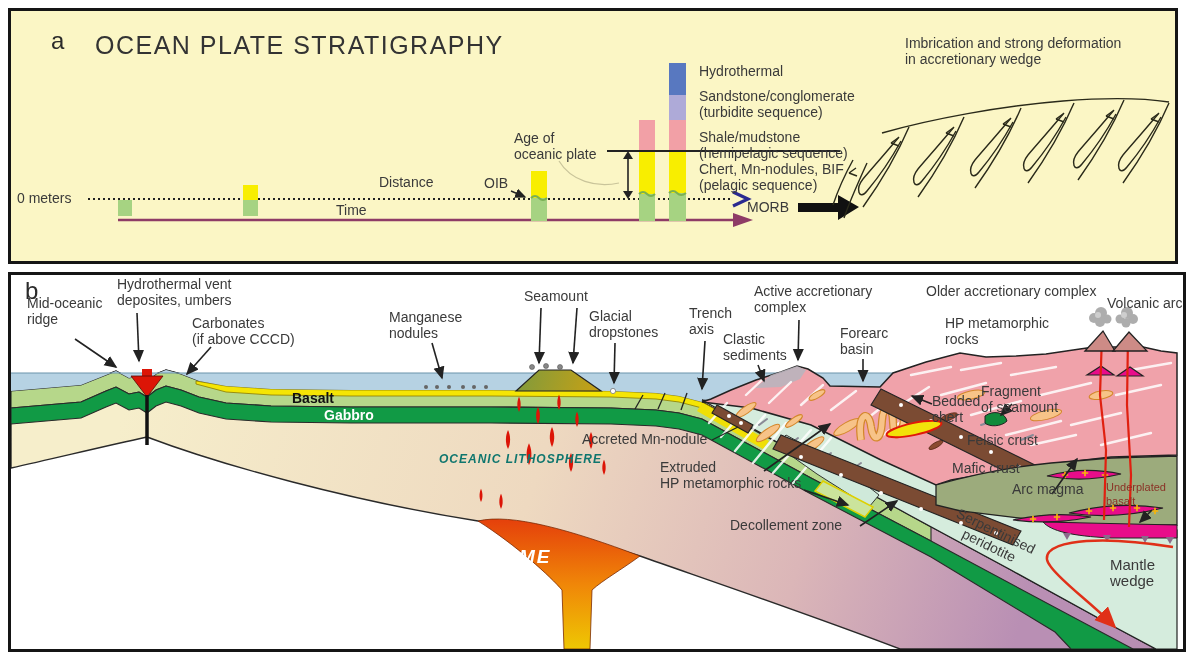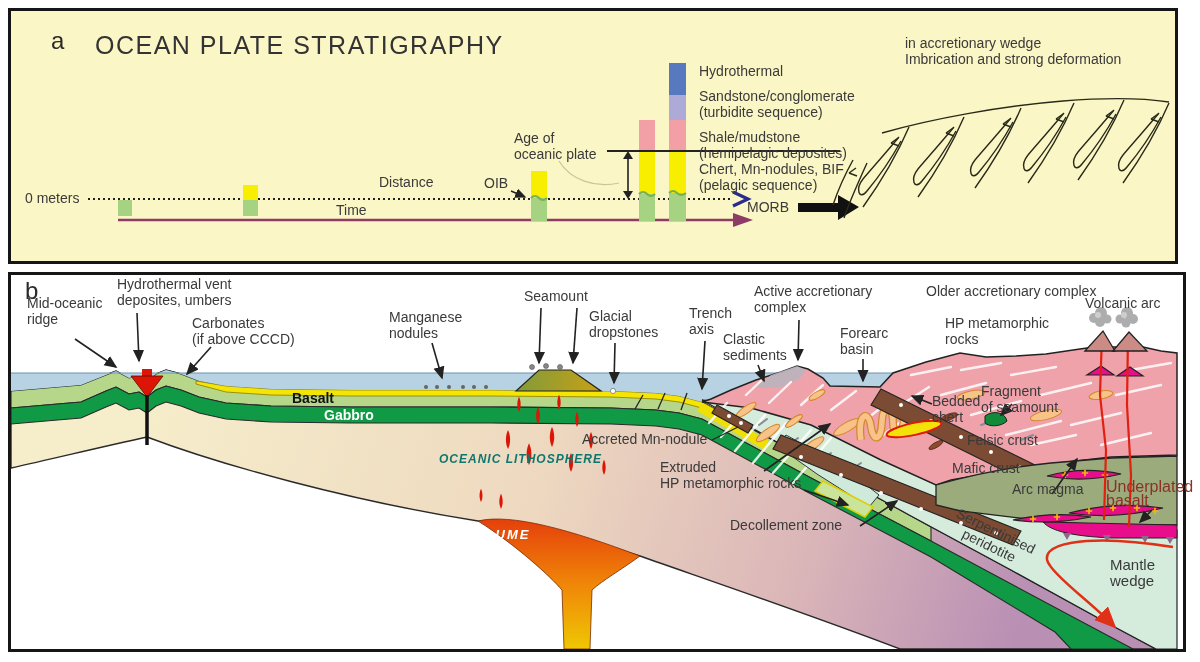--- a/index.html
+++ b/index.html
@@ -2,28 +2,28 @@
 <html><head>
 <meta charset="utf-8">
 <style>
   html,body{margin:0;padding:0;background:#fff;}
   .canvas{position:relative;width:1200px;height:662px;background:#fff;font-family:"Liberation Sans",sans-serif;overflow:hidden;}
   .panel{position:absolute;border:3px solid #151515;box-sizing:border-box;}
   .panel-a{left:8px;top:8px;width:1170px;height:256px;background:#fbf6c5;}
   .panel-b{left:8px;top:272px;width:1178px;height:380px;background:#ffffff;}
   .panel svg{position:absolute;left:0;top:0;}
   .lbl{position:absolute;font-size:14px;line-height:16px;color:#3a3a3a;white-space:nowrap;}
-  .lbl.small{font-size:16px;line-height:14px;}
+  .lbl.small{font-size:11px;line-height:14px;}
   .tag{position:absolute;font-size:24px;color:#2a2a2a;}
   .title{position:absolute;font-size:25px;letter-spacing:1.5px;color:#333;}
   .b1{font-weight:bold;color:#111;}
   .wt{color:#ffffff;font-weight:bold;}
   .maroon{color:#8a3226;}
   .lith-lbl{position:absolute;font-size:12px;color:#0f766e;font-style:italic;font-weight:bold;letter-spacing:1px;}
-  .plume-lbl{position:absolute;font-size:13px;color:#ffffff;font-style:italic;font-weight:bold;letter-spacing:2px;}
+  .plume-lbl{position:absolute;font-size:19px;color:#ffffff;font-style:italic;font-weight:bold;letter-spacing:2px;margin-top:19px;}
   .rot{transform:rotate(26deg);transform-origin:0 0;text-align:center;}
   #thr path{fill:none;stroke:#2a2a1a;stroke-width:1.4;}
 </style>
 </head>
 <body>
 
 <div class="canvas">
 
   <section class="panel panel-a">
     <svg width="1164" height="250" viewBox="0 0 1164 250">
@@ -88,45 +88,45 @@
         <use href="#thr" transform="translate(1113,89)"></use>
         <use href="#thr" transform="translate(1158,92)"></use>
         <path d="M856,152 C846,174 838,192 833,207"></path>
         <path d="M842,149 C832,167 826,182 822,194"></path>
         <path d="M838,162 L845,157 M838,162 L846,165"></path>
       </g>
     </svg>
 
     <div class="tag" style="left:40px;top:16px;">a</div>
     <div class="title" style="left:84px;top:20px;">OCEAN PLATE STRATIGRAPHY</div>
-    <div class="lbl" style="left:14px;top:179px;">0 meters</div>
+    <div class="lbl" style="left:6px;top:179px;">0 meters</div>
     <div class="lbl" style="left:368px;top:163px;">Distance</div>
     <div class="lbl" style="left:325px;top:191px;">Time</div>
     <div class="lbl" style="left:473px;top:164px;">OIB</div>
     <div class="lbl" style="left:736px;top:188px;">MORB</div>
     <div class="lbl" style="left:503px;top:119px;">
       <span style="display:block">Age of</span>
       <span style="display:block">oceanic plate</span>
     </div>
     <div class="lbl" style="left:688px;top:52px;">Hydrothermal</div>
     <div class="lbl" style="left:688px;top:77px;">
       <span style="display:block">Sandstone/conglomerate</span>
       <span style="display:block">(turbidite sequence)</span>
     </div>
     <div class="lbl" style="left:688px;top:118px;">
       <span style="display:block">Shale/mudstone</span>
-      <span style="display:block">(hemipelagic deposites)</span>
+      <span style="display:block">(hemipelagic sequence)</span>
     </div>
     <div class="lbl" style="left:688px;top:150px;">
       <span style="display:block">Chert, Mn-nodules, BIF</span>
       <span style="display:block">(pelagic sequence)</span>
     </div>
     <div class="lbl" style="left:894px;top:24px;">
+      <span style="display:block">Imbrication and strong deformation</span>
       <span style="display:block">in accretionary wedge</span>
-      <span style="display:block">Imbrication and strong deformation</span>
     </div>
   </section>
 
   <section class="panel panel-b">
     <svg width="1172" height="374" viewBox="0 0 1172 374">
       <defs>
         <marker id="abB" markerWidth="9" markerHeight="8" refX="7" refY="3.5" orient="auto">
           <path d="M0,0L8,3.5L0,7Z" fill="#222"></path>
         </marker>
         <marker id="arB" markerWidth="10" markerHeight="9" refX="7" refY="4" orient="auto">
@@ -417,21 +417,21 @@
     </div>
     <div class="lbl" style="left:829px;top:50px;">
       <span style="display:block">Forearc</span>
       <span style="display:block">basin</span>
     </div>
     <div class="lbl" style="left:884px;top:8px;margin-left:31px;">Older accretionary complex</div>
     <div class="lbl" style="left:934px;top:40px;">
       <span style="display:block">HP metamorphic</span>
       <span style="display:block">rocks</span>
     </div>
-    <div class="lbl" style="left:1074px;top:20px;text-align:right;">Volcanic arc</div>
+    <div class="lbl" style="left:1096px;top:20px;text-align:right;">Volcanic arc</div>
     <div class="lbl b1" style="left:281px;top:115px;">Basalt</div>
     <div class="lbl wt" style="left:313px;top:132px;">Gabbro</div>
     <div class="lith-lbl" style="left:428px;top:177px;">OCEANIC LITHOSPHERE</div>
     <div class="plume-lbl" style="left:464px;top:252px;">PLUME</div>
     <div class="lbl" style="left:571px;top:156px;">Accreted Mn-nodule</div>
     <div class="lbl" style="left:649px;top:184px;">
       <span style="display:block">Extruded</span>
       <span style="display:block">HP metamorphic rocks</span>
     </div>
     <div class="lbl" style="left:719px;top:242px;">Decollement zone</div>

